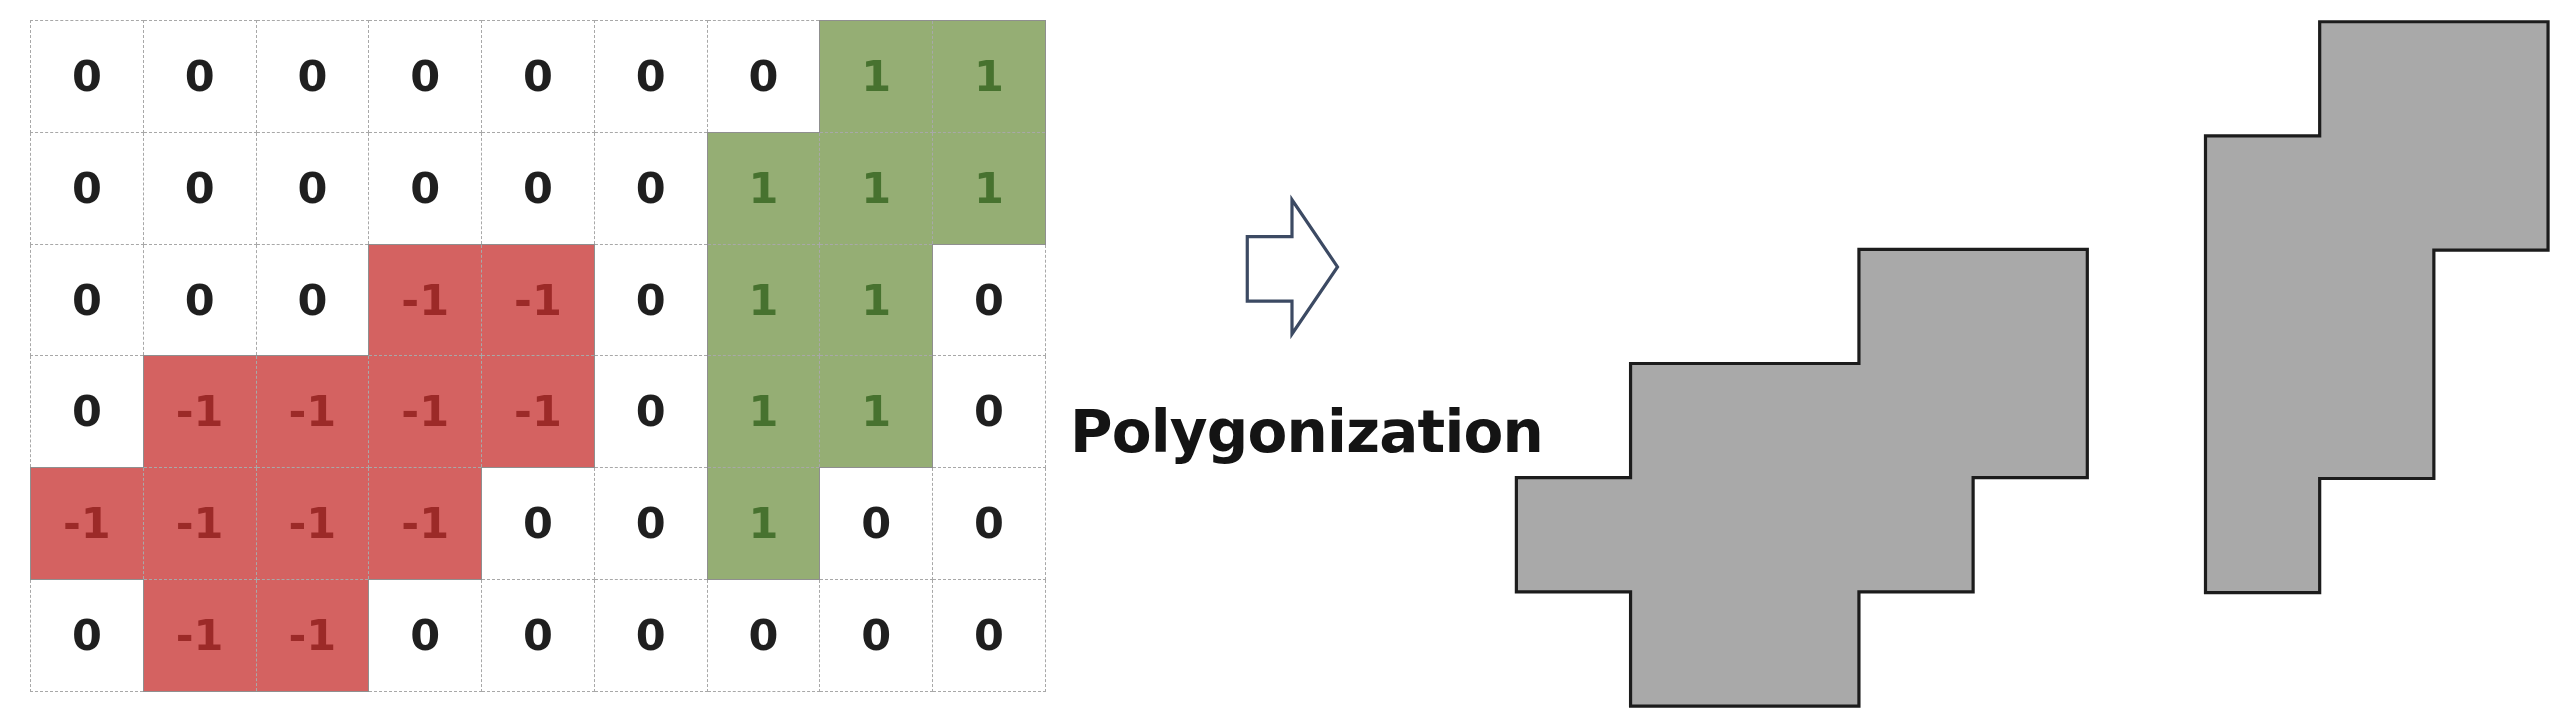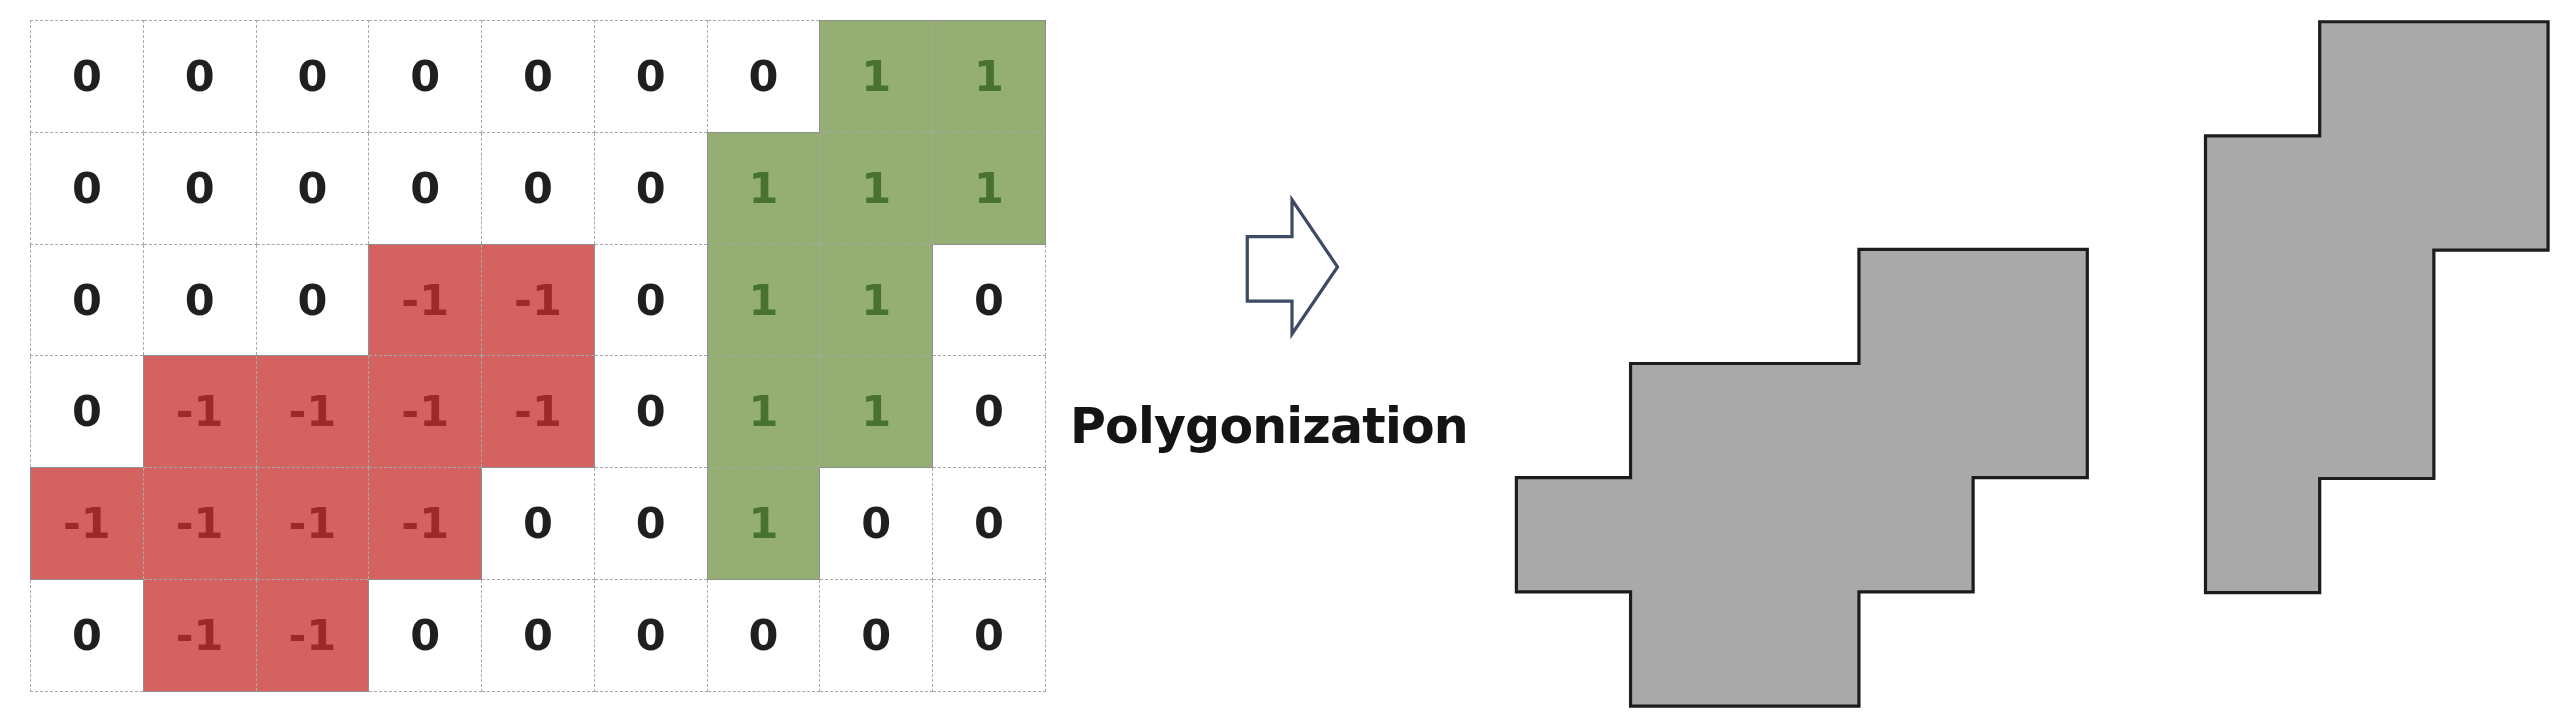--- a/index.html
+++ b/index.html
@@ -27,21 +27,21 @@
   table.grid td.bt{border-top:1.6px solid var(--region-border);}
   table.grid td.bb{border-bottom:1.6px solid var(--region-border);}
   table.grid td.bl{border-left:1.6px solid var(--region-border);}
   table.grid td.br{border-right:1.6px solid var(--region-border);}
   
   svg.overlay{position:absolute;left:0;top:0;width:2576px;height:727px;}
   
   .process-label{
     position:absolute;left:1070px;top:398px;width:383px;
     text-align:center;
-    font-size:49px;font-weight:bold;color:#141414;
+    font-size:58px;font-weight:bold;color:#141414;
     letter-spacing:-0.8px;white-space:nowrap;
   }
 </style>
 </head>
 <body>
 
 <table class="grid">
     <tbody>
       <tr>
         <td class="zero">0</td>

